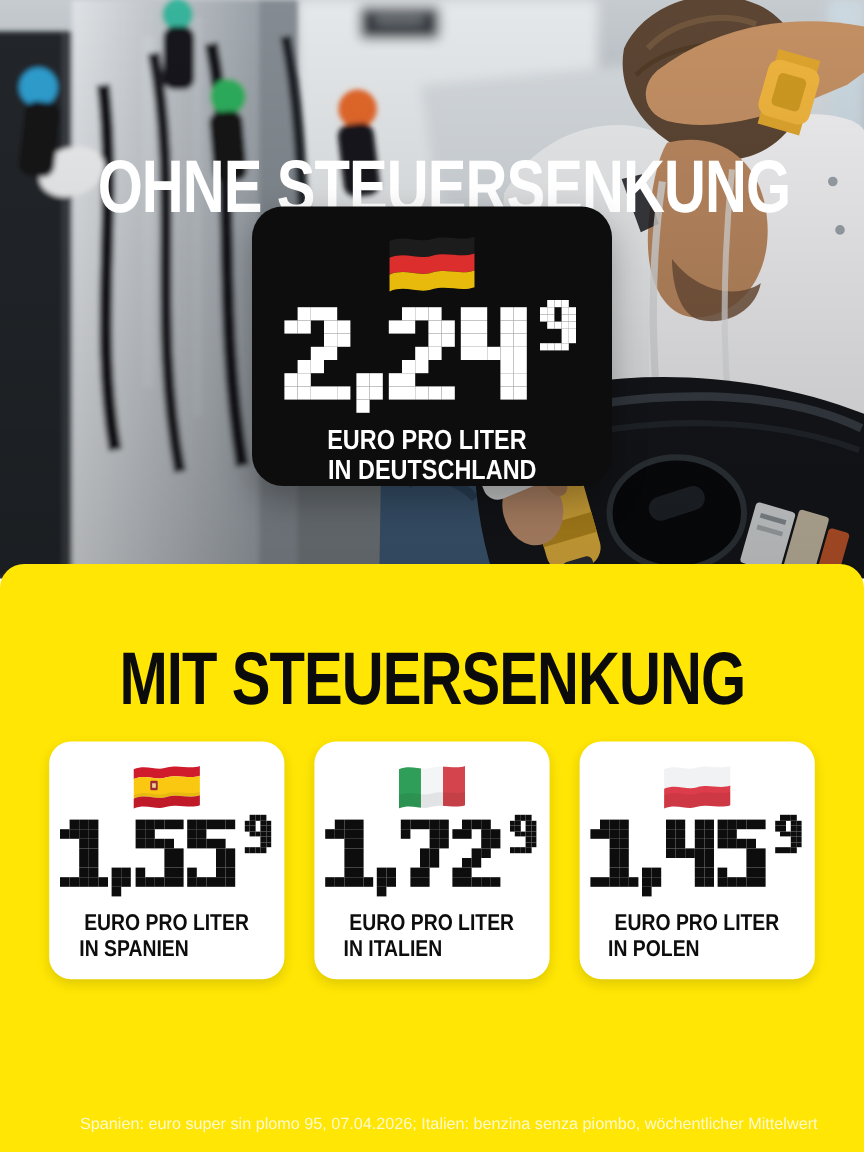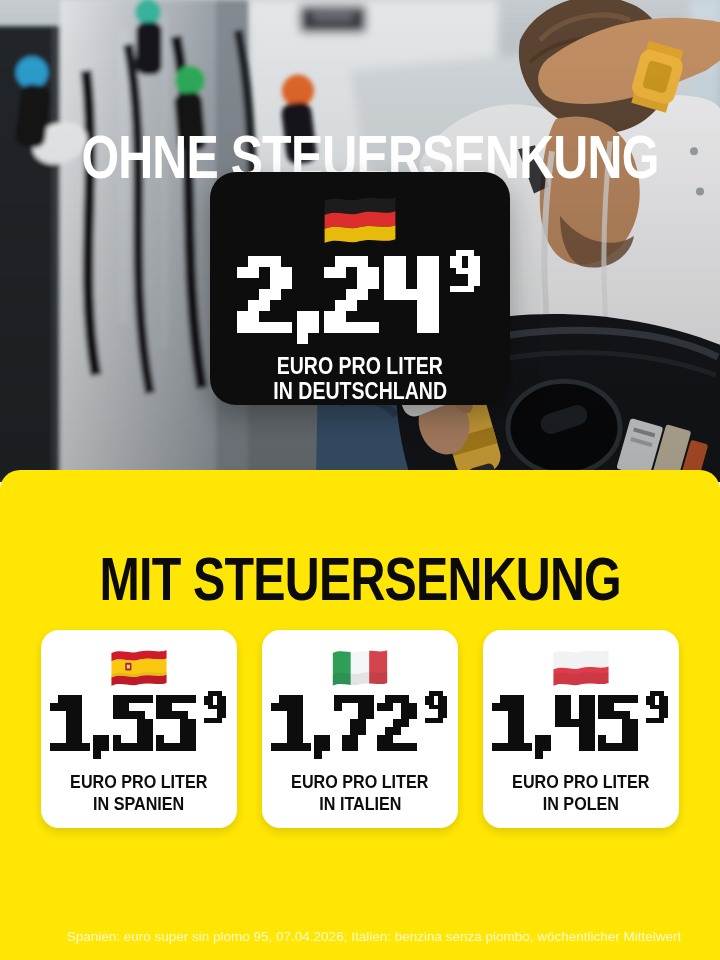--- a/index.html
+++ b/index.html
@@ -25,29 +25,29 @@
   .price{display:flex;align-items:flex-start;justify-content:center;}
   .black-card .price{color:#ffffff;}
   .card .price{color:#0d0d0d;}
   .pixel{display:flex;align-items:flex-start;}
   .glyph{display:grid;}
   .glyph i{display:block;}
   .glyph i.on{background:currentColor;}
   .sup-lg{margin:-6px 0 0 6px;}
   .sup-sm{margin:-4px 0 0 4px;}
 
-  .unit{font-weight:bold;text-align:center;}
+  .unit{font-weight:bold;text-align:left;}
   .black-card .unit{color:#ffffff;font-size:23px;line-height:1.12;margin-top:10px;}
   .card .unit{color:#0d0d0d;font-size:19px;line-height:1.15;margin-top:12px;}
   .unit .condense{letter-spacing:0;transform:scaleX(0.85);}
 
   
   .yellow{position:absolute;left:0;top:470px;width:720px;height:490px;background:#ffe604;
           border-radius:20px 20px 0 0;}
-  .sub-title{margin:12px;padding-top:66px;text-align:center;color:#0b0b0b;font-weight:bold;
+  .sub-title{margin:0;padding-top:66px;text-align:center;color:#0b0b0b;font-weight:bold;
              font-size:62px;line-height:1;}
   .cards{display:flex;justify-content:center;gap:25px;margin-top:20px;}
   .card{width:196px;height:198px;background:#ffffff;border-radius:18px;box-sizing:border-box;
         display:flex;flex-direction:column;align-items:center;padding-top:16px;
         box-shadow:0 4px 10px rgba(0,0,0,.13);}
   .footnote{position:absolute;left:14px;bottom:12px;width:100%;text-align:center;
             color:rgba(255,255,255,.8);font-size:13.5px;line-height:1.55;font-weight:normal;}
 </style>
 </head>
 <body>

